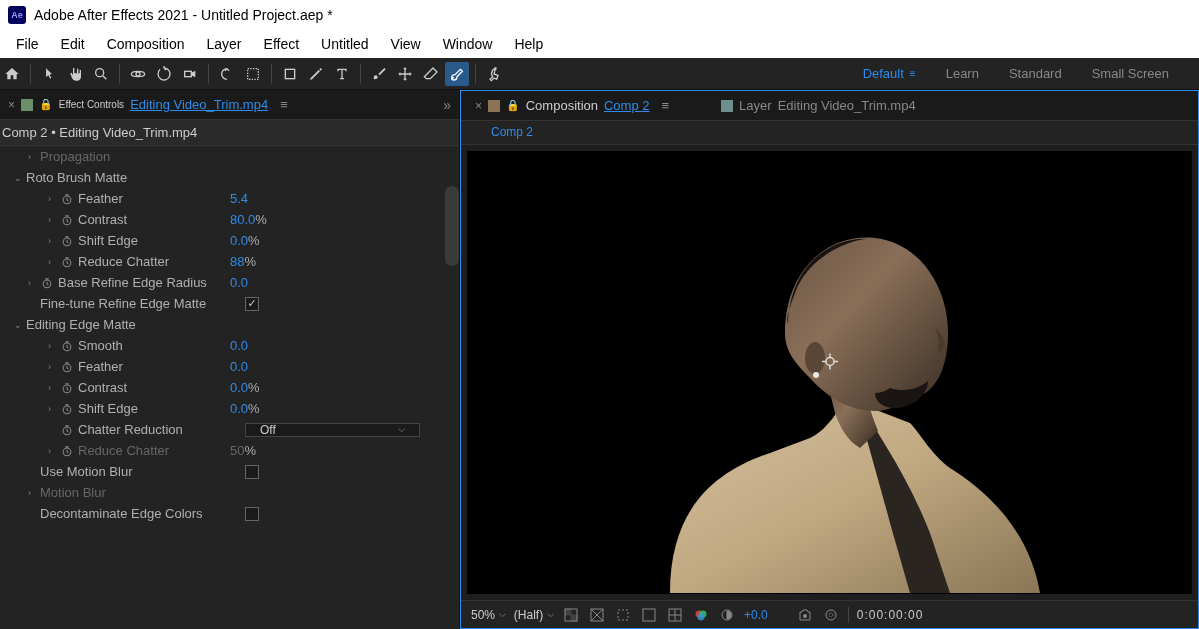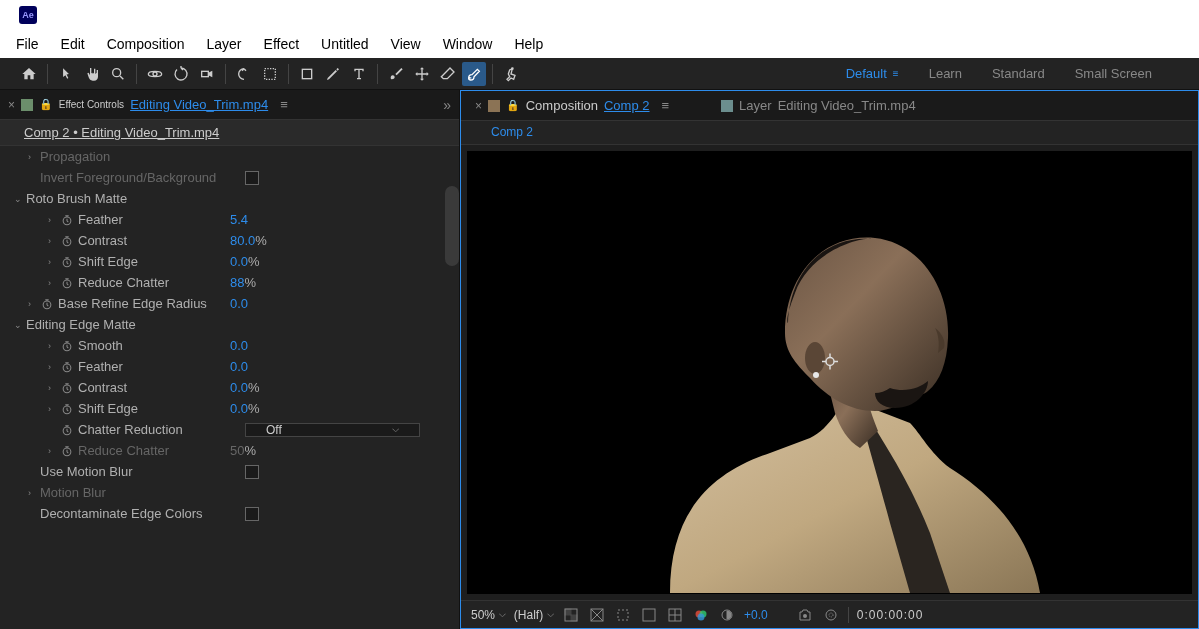--- a/index.html
+++ b/index.html
@@ -1,28 +1,28 @@
 <!DOCTYPE html>
 <html><head>
 <meta charset="utf-8">
 <style>
 * { margin: 0; padding: 0; box-sizing: border-box; font-family: 'Segoe UI', Tahoma, sans-serif; }
 body { width: 1199px; height: 629px; background: #fff; overflow: hidden; font-size: 13px; color: #ccc; }
 
 
-.titlebar { height: 30px; background: #fff; display: flex; align-items: center; padding: 0 19px; gap: 8px; }
+.titlebar { height: 30px; background: #fff; display: flex; align-items: center; padding: 0 8px; gap: 8px; }
 .ae-logo { width: 18px; height: 18px; background: #00005b; border-radius: 3px; display: flex; align-items: center; justify-content: center; color: #9999ff; font-size: 9px; font-weight: bold; }
 .titlebar-text { color: #000; font-size: 14px; }
 
 
 .menubar { height: 28px; background: #fff; display: flex; align-items: center; padding: 0 6px; gap: 2px; }
 .menu-item { color: #000; font-size: 14px; padding: 4px 10px; cursor: pointer; }
 
 
-.toolbar { height: 32px; background: #232323; display: flex; align-items: center; padding: 0 17px; gap: 2px; border-bottom: 1px solid #111; }
+.toolbar { height: 32px; background: #232323; display: flex; align-items: center; padding: 0 0; gap: 2px; border-bottom: 1px solid #111; }
 .tool-btn { width: 24px; height: 24px; display: flex; align-items: center; justify-content: center; color: #ccc; cursor: pointer; border-radius: 2px; }
 .tool-btn.active { background: #2a5a8a; color: #fff; }
 .tool-sep { width: 1px; height: 20px; background: #444; margin: 0 4px; }
 .workspace-tabs { margin-left: auto; display: flex; gap: 30px; align-items: center; padding-right: 30px; }
 .workspace-tab { color: #888; font-size: 13px; cursor: pointer; display: flex; align-items: center; gap: 6px; }
 .workspace-tab.active { color: #2d8ceb; }
 .ws-menu-icon { color: #2d8ceb; font-size: 10px; }
 
 
 .main { display: flex; height: calc(629px - 30px - 28px - 32px); background: #1e1e1e; }
@@ -31,38 +31,38 @@
 .left-panel { width: 460px; background: #232323; display: flex; flex-direction: column; border-right: 1px solid #111; }
 .panel-tabs { height: 30px; background: #1a1a1a; display: flex; align-items: center; padding: 0 8px; gap: 6px; border-bottom: 1px solid #333; }
 .panel-tab-close { color: #888; cursor: pointer; font-size: 12px; }
 .panel-tab-icon { width: 12px; height: 12px; background: #6b8e6b; }
 .panel-tab-lock { color: #888; font-size: 11px; }
 .panel-tab-label { color: #ccc; font-size: 10px; }
 .panel-tab-file { color: #2d8ceb; font-size: 13px; text-decoration: underline; }
 .panel-tab-menu { color: #888; margin-left: 6px; cursor: pointer; }
 .panel-tab-expand { color: #888; margin-left: auto; cursor: pointer; font-size: 14px; }
 
-.breadcrumb { height: 26px; background: #2a2a2a; display: flex; align-items: center; padding: 0 24px; color: #ccc; font-size: 13px; border-bottom: 1px solid #333; text-decoration: underline; }
+.breadcrumb { height: 26px; background: #2a2a2a; display: flex; align-items: center; padding: 0 2px; color: #ccc; font-size: 13px; border-bottom: 1px solid #333; }
 
 .props { flex: 1; overflow-y: auto; background: #232323; position: relative; }
 .prop-row { display: flex; align-items: center; height: 21px; padding: 0 10px; font-size: 13px; }
 .prop-indent-0 { padding-left: 14px; }
 .prop-indent-1 { padding-left: 28px; }
 .prop-indent-2 { padding-left: 48px; }
 .prop-arrow { width: 12px; color: #888; font-size: 9px; cursor: pointer; user-select: none; }
 .prop-stopwatch { width: 14px; height: 14px; margin-right: 4px; color: #888; display: inline-flex; align-items: center; justify-content: center; }
 .prop-stopwatch svg { width: 12px; height: 12px; }
 .prop-label { color: #b0b0b0; flex: 0 0 auto; }
 .prop-label.dim { color: #666; }
 .prop-value { color: #2d8ceb; margin-left: auto; cursor: ew-resize; position: absolute; left: 230px; }
 .prop-value.dim { color: #666; }
 .prop-unit { color: #aaa; }
 .prop-checkbox { width: 14px; height: 14px; border: 1px solid #666; background: #1a1a1a; position: absolute; left: 245px; display: flex; align-items: center; justify-content: center; cursor: pointer; }
 .prop-checkbox.checked::after { content: '✓'; color: #ccc; font-size: 11px; }
-.prop-select { position: absolute; left: 245px; width: 175px; height: 14px; background: #1a1a1a; border: 1px solid #444; color: #ccc; font-size: 12px; padding: 0 20px; display: flex; align-items: center; justify-content: space-between; cursor: pointer; }
+.prop-select { position: absolute; left: 245px; width: 175px; height: 14px; background: #1a1a1a; border: 1px solid #444; color: #ccc; font-size: 12px; padding: 0 14px; display: flex; align-items: center; justify-content: space-between; cursor: pointer; }
 .prop-select-arrow { font-size: 9px; color: #888; }
 
 
 .scroll-hint { position: absolute; right: 0; top: 40px; width: 14px; height: 80px; background: #3a3a3a; border-radius: 7px; }
 
 
 .right-panel { flex: 1; background: #1e1e1e; display: flex; flex-direction: column; border: 1px solid #2d8ceb; }
 .comp-tabs { height: 30px; background: #1a1a1a; display: flex; align-items: center; padding: 0 8px; gap: 6px; border-bottom: 1px solid #333; }
 .comp-tab-item { display: flex; align-items: center; gap: 6px; padding: 0 6px; }
 .comp-tab-label { color: #ccc; font-size: 13px; }
@@ -87,20 +87,21 @@
 .vf-time { color: #ccc; letter-spacing: 1px; }
 .vf-sep { width: 1px; height: 16px; background: #444; }
 
 svg { pointer-events: none; }
 </style>
 </head>
 <body>
 
 <div class="titlebar">
   <div class="ae-logo">Ae</div>
+  <div class="titlebar-text">Adobe After Effects 2021 - Untitled Project.aep *</div>
 </div>
 
 <div class="menubar">
   <div class="menu-item">File</div>
   <div class="menu-item">Edit</div>
   <div class="menu-item">Composition</div>
   <div class="menu-item">Layer</div>
   <div class="menu-item">Effect</div>
   <div class="menu-item">Untitled</div>
   <div class="menu-item">View</div>
@@ -230,25 +231,20 @@
       <span class="panel-tab-expand">»</span>
     </div>
     <div class="breadcrumb">Comp 2 • Editing Video_Trim.mp4</div>
 
     <div class="props" id="props-container">
       <div class="scroll-hint"></div>
     <div class="prop-row prop-indent-1">
           <span class="prop-arrow">›</span>
           <span class="prop-label dim">Propagation</span>
         </div>
-        <div class="prop-row prop-indent-1">
-          <span class="prop-arrow"></span>
-          <span class="prop-label dim">Invert Foreground/Background</span>
-          <span class="prop-checkbox"></span>
-        </div>
         <div class="prop-row prop-indent-0">
           <span class="prop-arrow">⌄</span>
           <span class="prop-label">Roto Brush Matte</span>
         </div>
         <div class="prop-row prop-indent-2">
           <span class="prop-arrow">›</span>
           <span class="prop-stopwatch">
             <svg viewBox="0 0 14 14" fill="none" stroke="currentColor" stroke-width="1.2">
               <circle cx="7" cy="8" r="4.5"></circle>
               <path d="M7 5.5V8l1.5 1.5M5 2h4M7 2v1.5"></path>
@@ -293,20 +289,25 @@
         <div class="prop-row prop-indent-1">
           <span class="prop-arrow">›</span>
           <span class="prop-stopwatch">
             <svg viewBox="0 0 14 14" fill="none" stroke="currentColor" stroke-width="1.2">
               <circle cx="7" cy="8" r="4.5"></circle>
               <path d="M7 5.5V8l1.5 1.5M5 2h4M7 2v1.5"></path>
             </svg>
           </span>
           <span class="prop-label">Base Refine Edge Radius</span>
           <span class="prop-value">0.0<span class="prop-unit"></span></span>
+        </div>
+        <div class="prop-row prop-indent-1">
+          <span class="prop-arrow"></span>
+          <span class="prop-label">Fine-tune Refine Edge Matte</span>
+          <span class="prop-checkbox checked"></span>
         </div>
         <div class="prop-row prop-indent-0">
           <span class="prop-arrow">⌄</span>
           <span class="prop-label">Editing Edge Matte</span>
         </div>
         <div class="prop-row prop-indent-2">
           <span class="prop-arrow">›</span>
           <span class="prop-stopwatch">
             <svg viewBox="0 0 14 14" fill="none" stroke="currentColor" stroke-width="1.2">
               <circle cx="7" cy="8" r="4.5"></circle>

